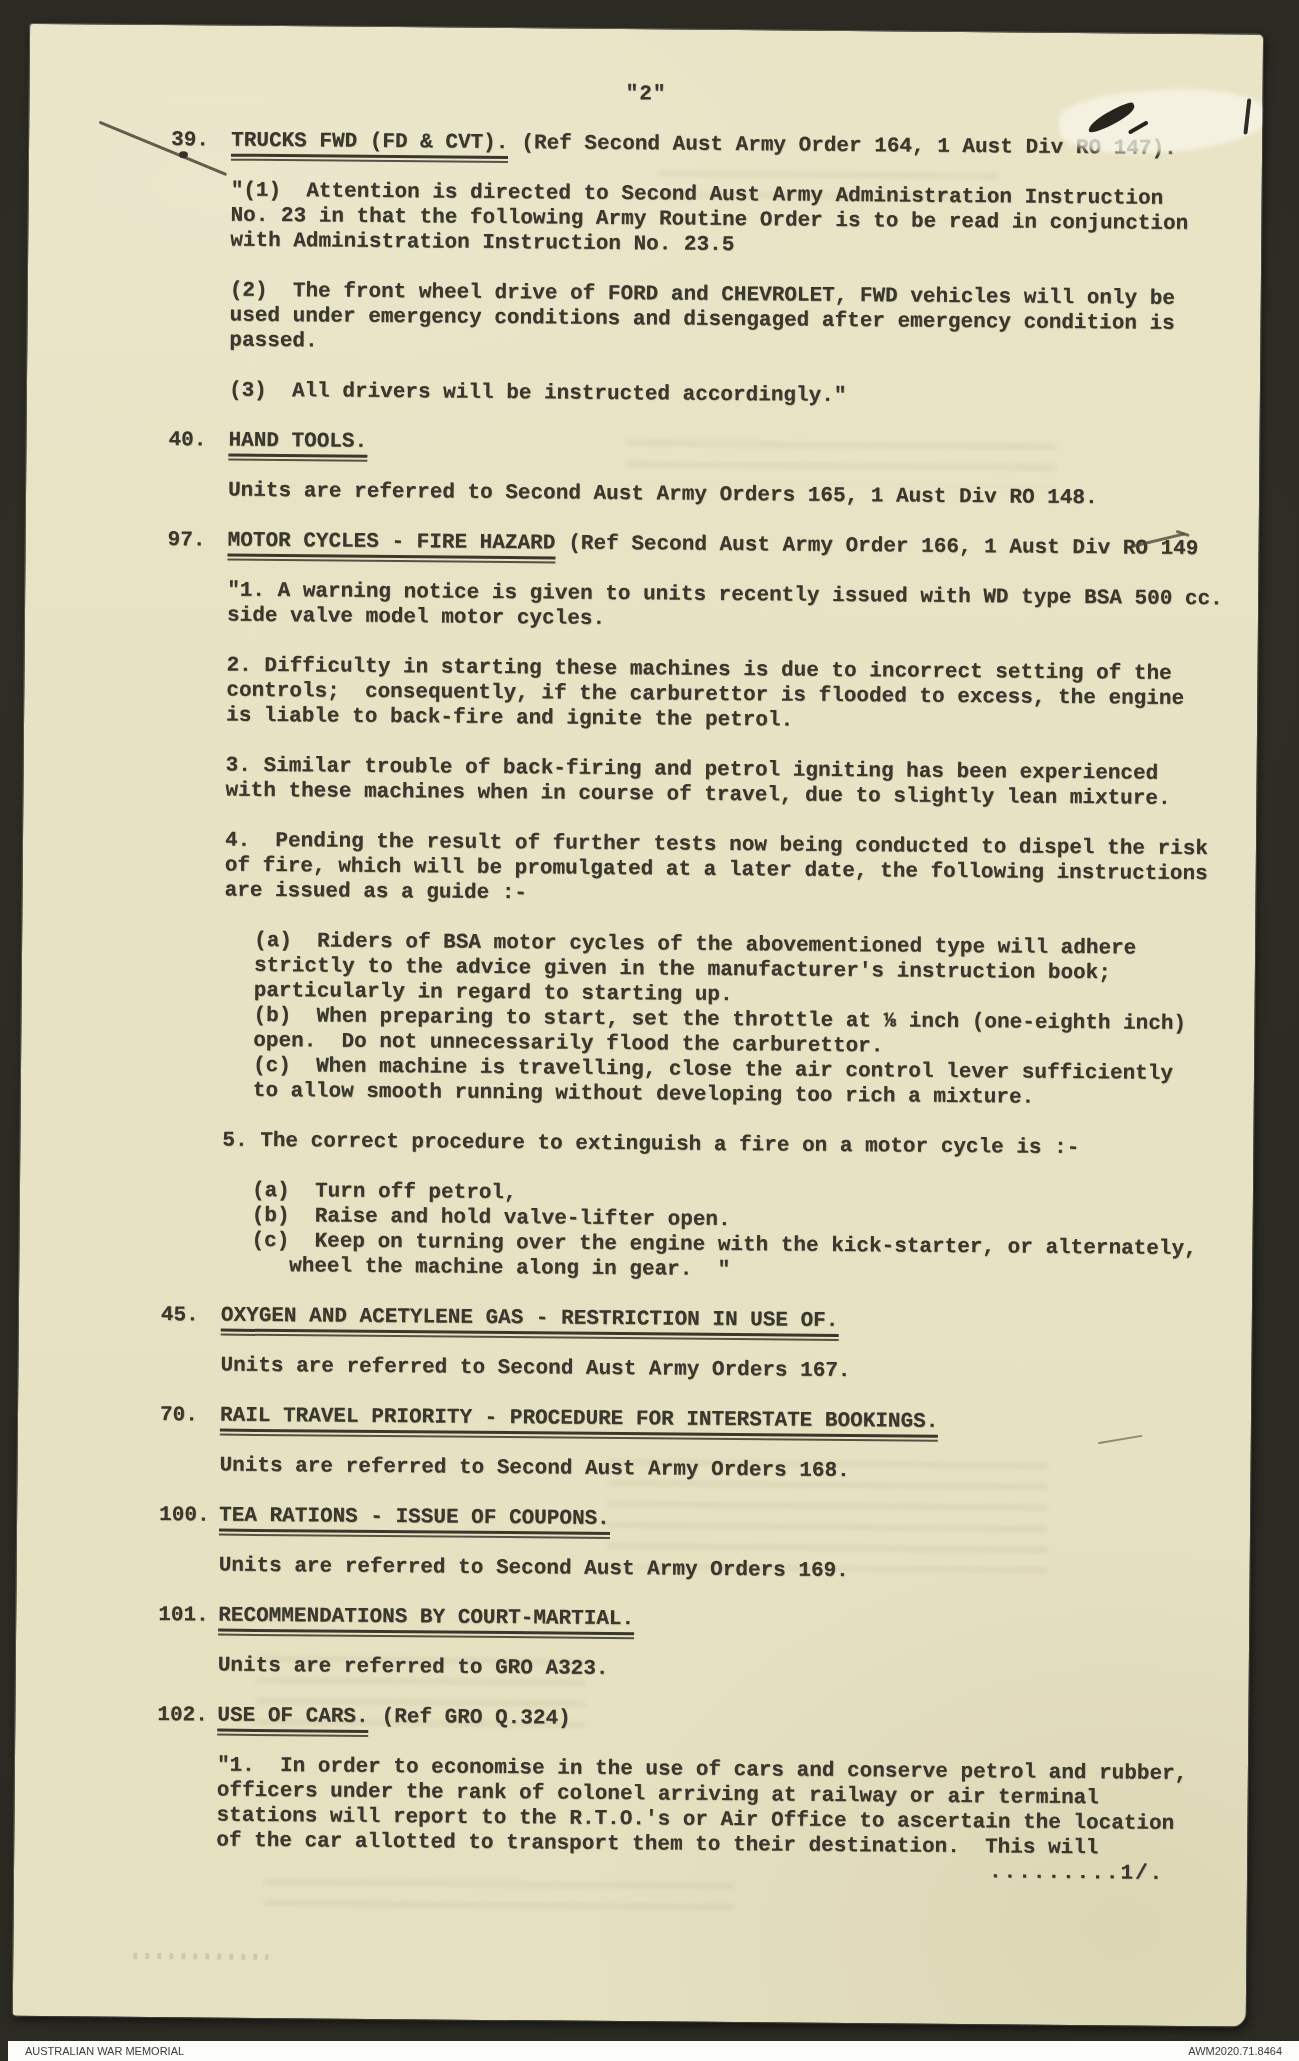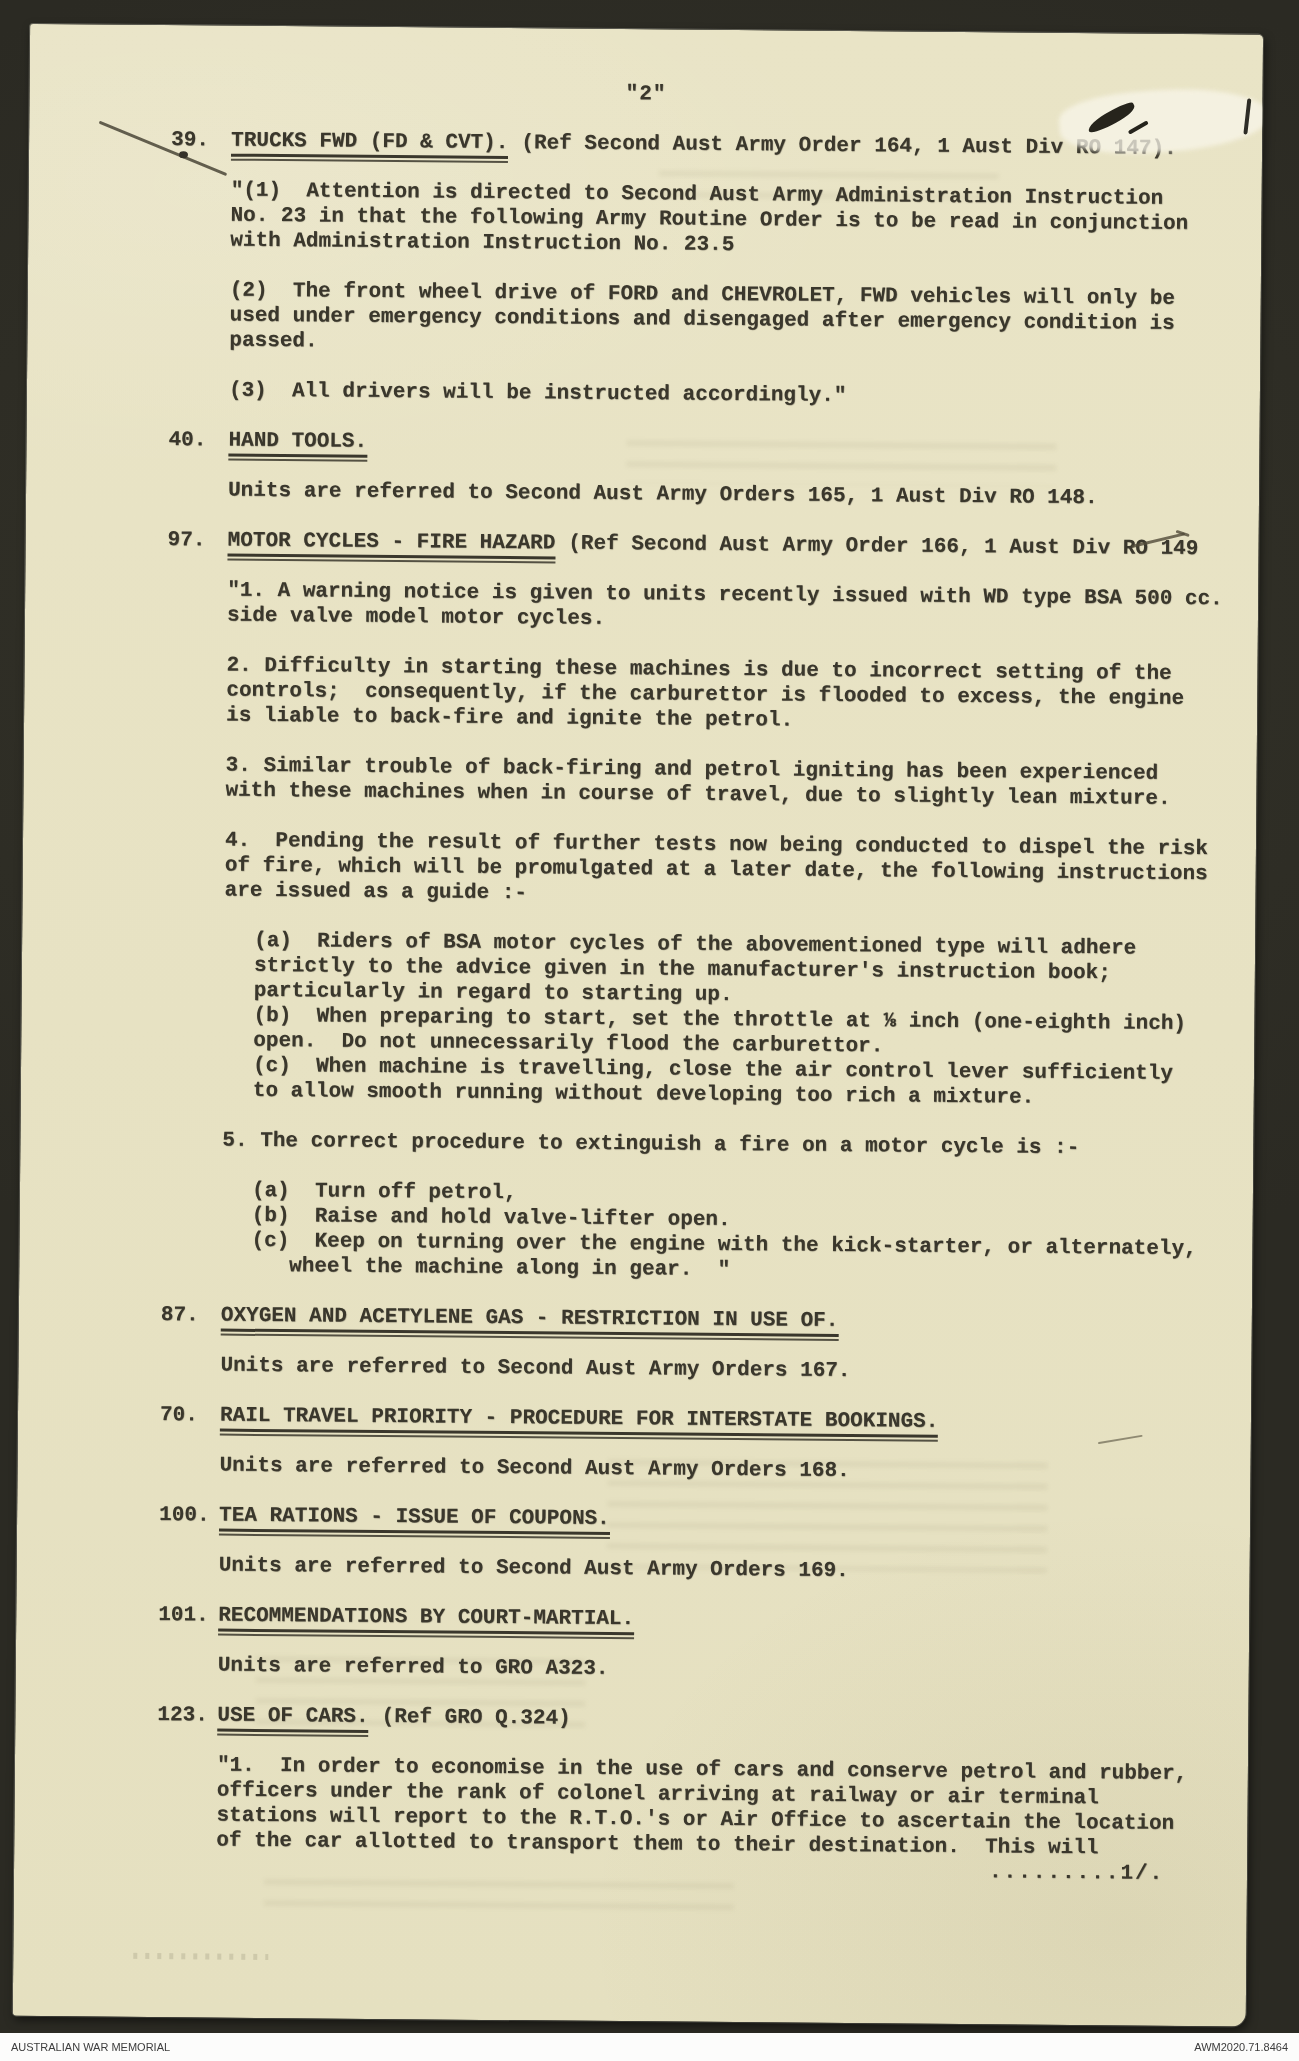--- a/index.html
+++ b/index.html
@@ -42,22 +42,22 @@
   
   .ghost{position:absolute;z-index:1;filter:blur(2px);opacity:.55;
     background:repeating-linear-gradient(180deg, transparent 0 15px, rgba(110,104,68,.14) 15px 21px);}
   .ghost-dots{position:absolute;z-index:1;opacity:.5;filter:blur(.5px);height:6px;
     background:repeating-linear-gradient(90deg, rgba(100,95,70,.35) 0 4px, transparent 4px 12px);}
 
   
   .mark{position:absolute;z-index:3;pointer-events:none;}
 
   
-  .footerbar{position:absolute;left:0;right:0;bottom:0;height:28px;background:#fcfcfb;
-    display:flex;justify-content:space-between;align-items:center;padding:0 11px;
+  .footerbar{position:absolute;left:8px;right:0;bottom:0;height:20px;background:#fcfcfb;
+    display:flex;justify-content:space-between;align-items:center;padding:0 17px;
     font-family:"Liberation Sans",sans-serif;font-size:11px;color:#3c3c3c;z-index:5;}
 </style>
 </head>
 <body>
 
 <div id="canvas">
 
   <div class="paper ink">
 
     <div class="ghost" style="left:630px;top:126px;width:340px;height:50px;"></div>
@@ -103,37 +103,37 @@
 open.  Do not unnecessarily flood the carburettor.</div>
             <div class="para s t">(c)  When machine is travelling, close the air control lever sufficiently
 to allow smooth running without developing too rich a mixture.</div>
             <div class="para b">5. The correct procedure to extinguish a fire on a motor cycle is :-</div>
             <div class="para s">(a)  Turn off petrol,</div>
             <div class="para s t">(b)  Raise and hold valve-lifter open.</div>
             <div class="para s t">(c)  Keep on turning over the engine with the kick-starter, or alternately,
    wheel the machine along in gear.  "</div>
           </section>
           <section class="section">
-            <div class="sec-head"><span class="sec-num">87.</span><span class="sec-title">OXYGEN AND ACETYLENE GAS - RESTRICTION IN USE OF.</span></div>
+            <div class="sec-head"><span class="sec-num">45.</span><span class="sec-title">OXYGEN AND ACETYLENE GAS - RESTRICTION IN USE OF.</span></div>
             <div class="para b">Units are referred to Second Aust Army Orders 167.</div>
           </section>
           <section class="section">
             <div class="sec-head"><span class="sec-num">70.</span><span class="sec-title">RAIL TRAVEL PRIORITY - PROCEDURE FOR INTERSTATE BOOKINGS.</span></div>
             <div class="para b">Units are referred to Second Aust Army Orders 168.</div>
           </section>
           <section class="section">
             <div class="sec-head"><span class="sec-num">100.</span><span class="sec-title">TEA RATIONS - ISSUE OF COUPONS.</span></div>
             <div class="para b">Units are referred to Second Aust Army Orders 169.</div>
           </section>
           <section class="section">
             <div class="sec-head"><span class="sec-num">101.</span><span class="sec-title">RECOMMENDATIONS BY COURT-MARTIAL.</span></div>
             <div class="para b">Units are referred to GRO A323.</div>
           </section>
           <section class="section">
-            <div class="sec-head"><span class="sec-num">123.</span><span class="sec-title">USE OF CARS.</span><span class="sec-ref">(Ref GRO Q.324)</span></div>
+            <div class="sec-head"><span class="sec-num">102.</span><span class="sec-title">USE OF CARS.</span><span class="sec-ref">(Ref GRO Q.324)</span></div>
             <div class="para b">"1.  In order to economise in the use of cars and conserve petrol and rubber,
 officers under the rank of colonel arriving at railway or air terminal
 stations will report to the R.T.O.'s or Air Office to ascertain the location
 of the car allotted to transport them to their destination.  This will</div>
             <div class="para dots t">.........1/.</div>
           </section>
         </div>
     </div>
 
     <div class="mark" style="left:70px;top:96px;width:138px;height:2.5px;background:#4a4537;opacity:.85;border-radius:2px;transform:rotate(22deg);transform-origin:left center;"></div>

